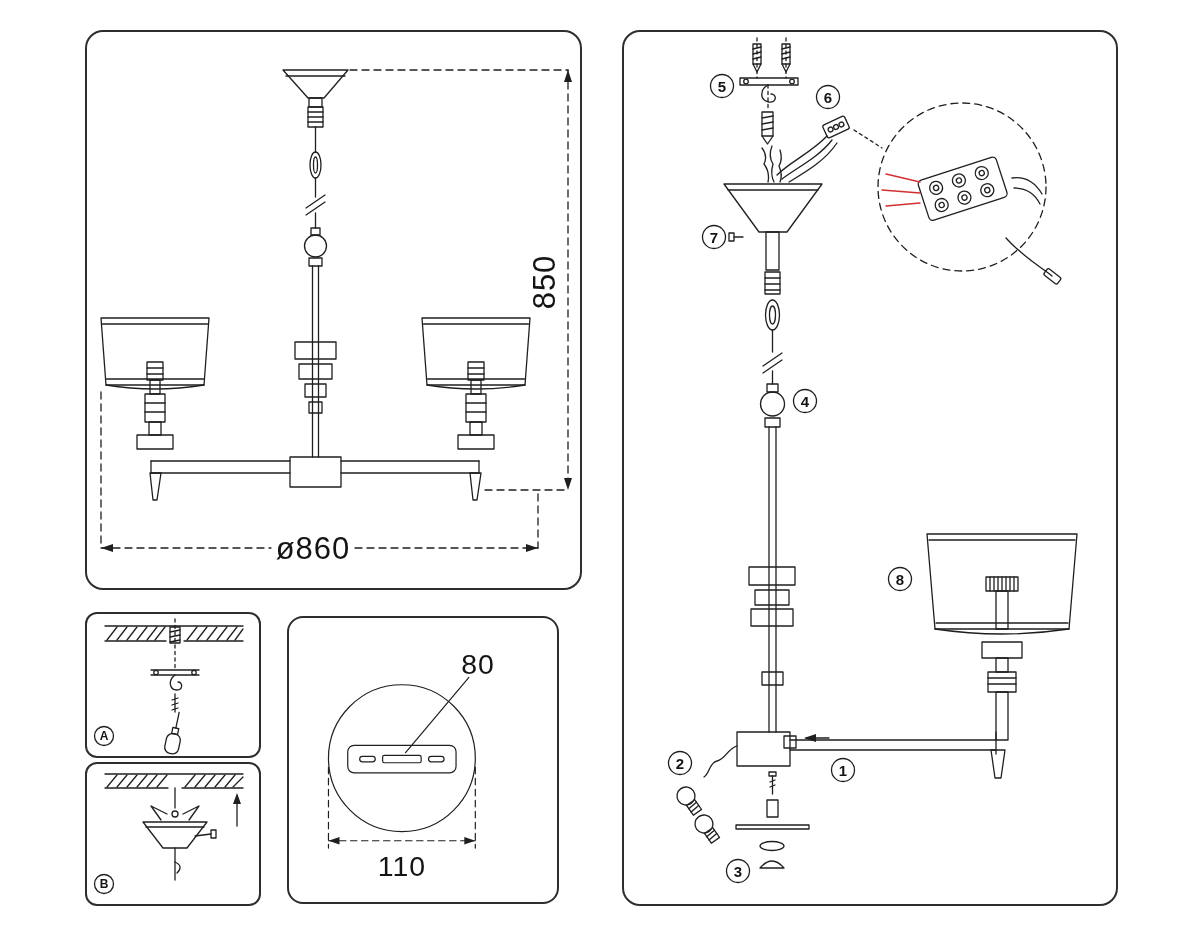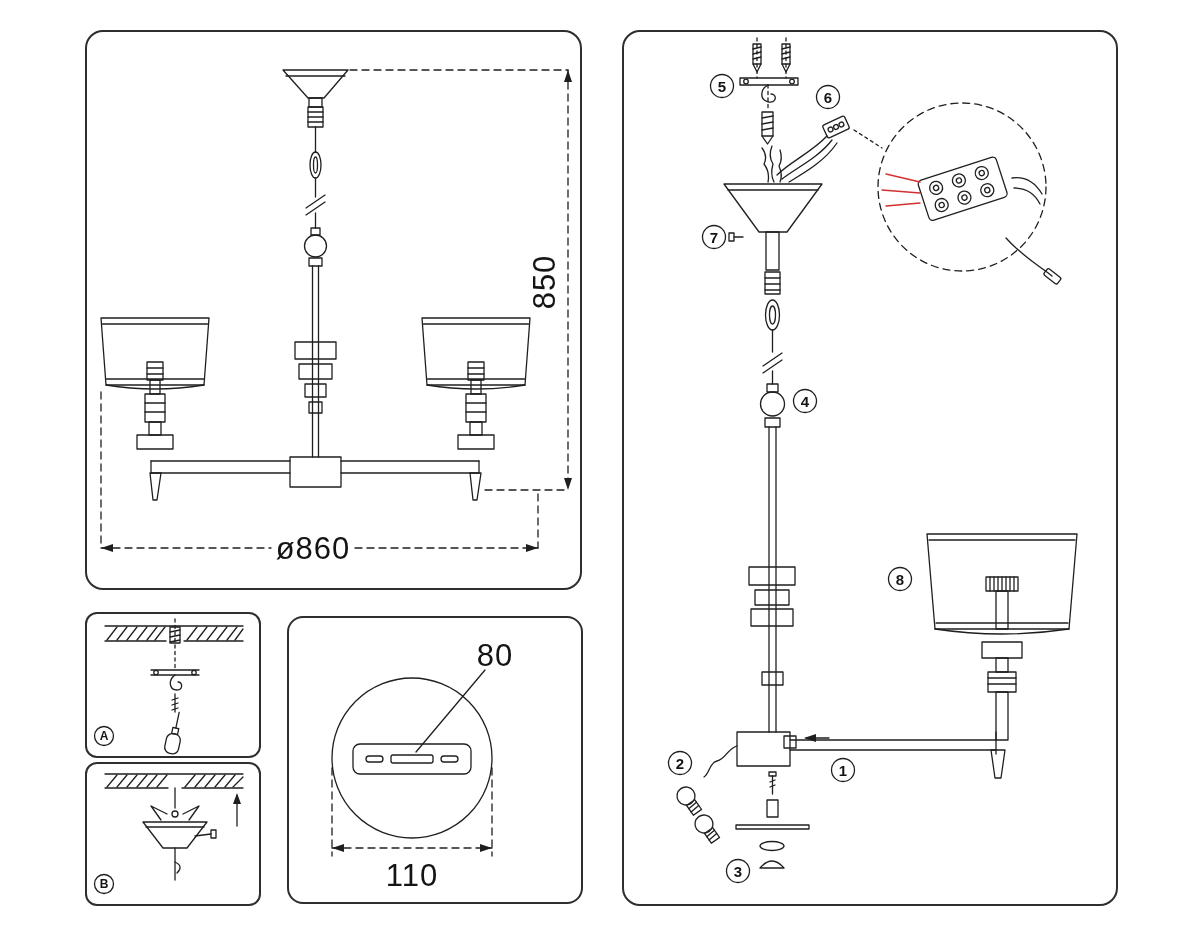--- a/index.html
+++ b/index.html
@@ -214,21 +214,21 @@
         <line x1="150" y1="62" x2="150" y2="32"></line>
         <path class="arr" d="M146,40 L150,29 L154,40 Z"></path>
       </g>
       <g>
         <circle cx="17" cy="120" r="9.5"></circle>
         <text class="letter" x="17" y="120" text-anchor="middle" dominant-baseline="central">B</text>
       </g>
     </svg>
   </div>
 
-  <div class="panel" style="left:287px; top:616px; width:296px; height:288px; border-radius:16px;">
+  <div class="panel" style="left:287px; top:616px; width:272px; height:288px; border-radius:16px;">
     <svg viewBox="0 0 292 284">
       <circle cx="123" cy="140" r="80"></circle>
       <g>
         <rect x="64" y="126" width="118" height="30" rx="7"></rect>
         <rect x="77" y="138" width="17" height="6" rx="3"></rect>
         <rect x="102" y="137" width="42" height="8" rx="2"></rect>
         <rect x="152" y="138" width="17" height="6" rx="3"></rect>
       </g>
       <line x1="196" y1="52" x2="127" y2="134"></line>
       <text class="dim" x="206" y="48" text-anchor="middle">80</text>

